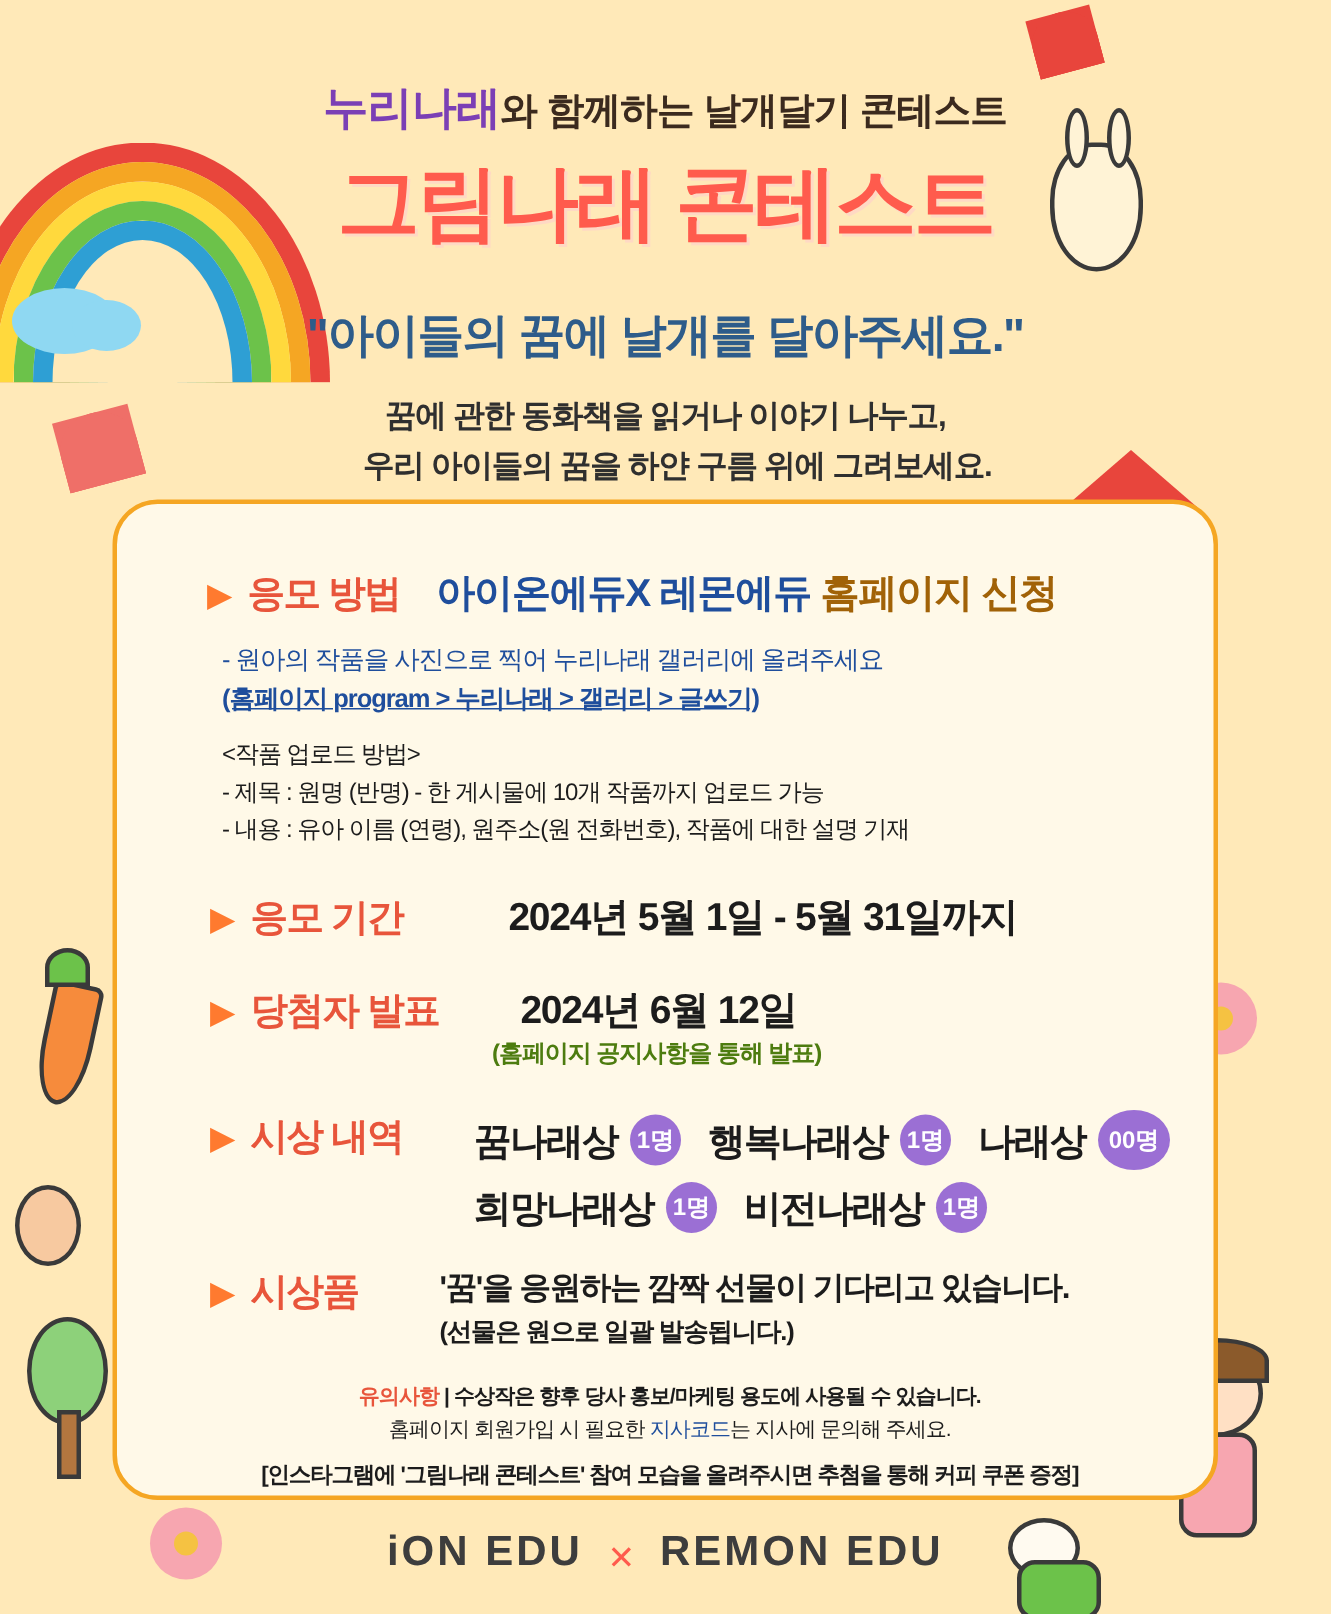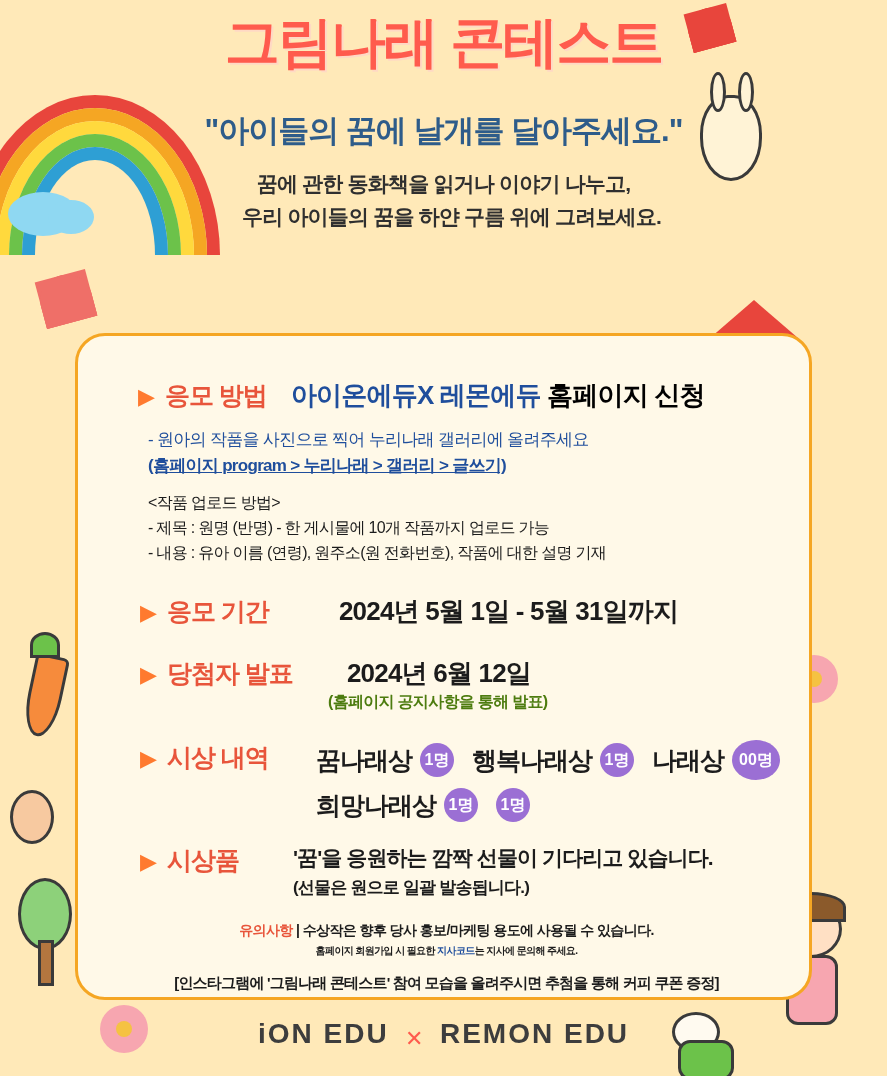--- a/index.html
+++ b/index.html
@@ -90,21 +90,21 @@
   }
   .label {
     color: #e8553b; font-weight: bold; font-size: 25px; letter-spacing: -1px;
     white-space: nowrap;
   }
   .value { font-weight: bold; color: #1c1c1c; letter-spacing: -0.8px; }
 
   
   .sec-apply { position: absolute; left: 60px; top: 42px; }
   .sec-apply .value { font-size: 26px; color: #1f4e9c; }
-  .sec-apply .value .blk { color: #000000; margin-top: 11px; }
+  .sec-apply .value .blk { color: #a16207; margin-top: 11px; }
 
   .apply-body { position: absolute; left: 70px; top: 92px; }
   .apply-body .b1 {
     color: #1f4e9c; font-weight: normal; font-size: 17px; letter-spacing: -0.7px;
   }
   .apply-body .b2 {
     color: #1f4e9c; font-weight: bold; font-size: 17px; letter-spacing: -0.7px;
     text-decoration: underline; margin-top: 3px;
   }
   .apply-body .b3 { margin-top: 16px; font-size: 16px; color: #1c1c1c; letter-spacing: -0.7px; }
@@ -151,21 +151,21 @@
   }
   .gift-note {
     position: absolute; left: 215px; top: 540px;
     font-size: 17px; font-weight: bold; color: #1c1c1c; letter-spacing: -0.8px;
   }
 
   
   .notice { position: absolute; left: 0; top: 586px; width: 737px; text-align: center; }
   .notice .n1 { font-size: 14px; font-weight: bold; color: #1c1c1c; letter-spacing: -0.6px; }
   .notice .n1 .orange { color: #e8553b; }
-  .notice .n2 { font-size: 10px; font-weight: bold; color: #1c1c1c; letter-spacing: -0.6px; margin-top: 4px; }
+  .notice .n2 { font-size: 14px; font-weight: normal; color: #1c1c1c; letter-spacing: -0.6px; margin-top: 4px; }
   .notice .n2 .blue { color: #1f4e9c; }
 
   .insta {
     position: absolute; left: 0; top: 638px; width: 737px; text-align: center;
     font-size: 15px; font-weight: bold; color: #1c1c1c; letter-spacing: -0.8px;
   }
 
   
   .footer {
     position: absolute; left: 0; top: 1018px; width: 887px;
@@ -218,20 +218,23 @@
 <div class="deco" style="left:100px; top:1005px; width:48px; height:48px; background:#f7a6b0; border-radius:50%;"></div>
 <div class="deco" style="left:116px; top:1021px; width:16px; height:16px; background:#f5c242; border-radius:50%;"></div>
 
 <div class="deco" style="left:780px; top:900px; width:62px; height:58px; background:#ffe0c4; border:3px solid #3a3a3a; border-radius:50%;"></div>
 <div class="deco" style="left:776px; top:892px; width:70px; height:30px; background:#8b5a2b; border:3px solid #3a3a3a; border-radius:50% 50% 0 0;"></div>
 <div class="deco" style="left:786px; top:955px; width:52px; height:70px; background:#f7a6b0; border:3px solid #3a3a3a; border-radius:12px;"></div>
 <div class="deco" style="left:672px; top:1012px; width:48px; height:40px; background:#fffaf0; border:3px solid #3a3a3a; border-radius:50%;"></div>
 <div class="deco" style="left:678px; top:1040px; width:56px; height:40px; background:#6cc24a; border:3px solid #3a3a3a; border-radius:12px;"></div>
 
 <div class="header-area">
+  <div class="title-line">
+    <span class="purple">누리나래</span><span>와 함께하는 날개달기 콘테스트</span>
+  </div>
   <div class="main-title">그림나래 콘테스트</div>
   <div class="quote">"아이들의 꿈에 날개를 달아주세요."</div>
   <div class="sub1">꿈에 관한 동화책을 읽거나 이야기 나누고,</div>
   <div class="sub2">우리 아이들의 꿈을 하얀 구름 위에 그려보세요.</div>
 </div>
 
 <div class="card">
 
   <div class="sec-apply row">
     <span class="tri">▶</span>
@@ -272,20 +275,21 @@
       <span class="prize-name">꿈나래상</span>
       <span class="bubble sm">1명</span>
       <span class="prize-name">행복나래상</span>
       <span class="bubble sm">1명</span>
       <span class="prize-name">나래상</span>
       <span class="bubble lg">00명</span>
     </div>
     <div class="prize-row">
       <span class="prize-name">희망나래상</span>
       <span class="bubble sm">1명</span>
+      <span class="prize-name">비전나래상</span>
       <span class="bubble sm">1명</span>
     </div>
   </div>
 
   <div class="sec-gift row">
     <span class="tri">▶</span>
     <span class="label">시상품</span>
   </div>
   <div class="gift-text">'꿈'을 응원하는 깜짝 선물이 기다리고 있습니다.</div>
   <div class="gift-note">(선물은 원으로 일괄 발송됩니다.)</div>

